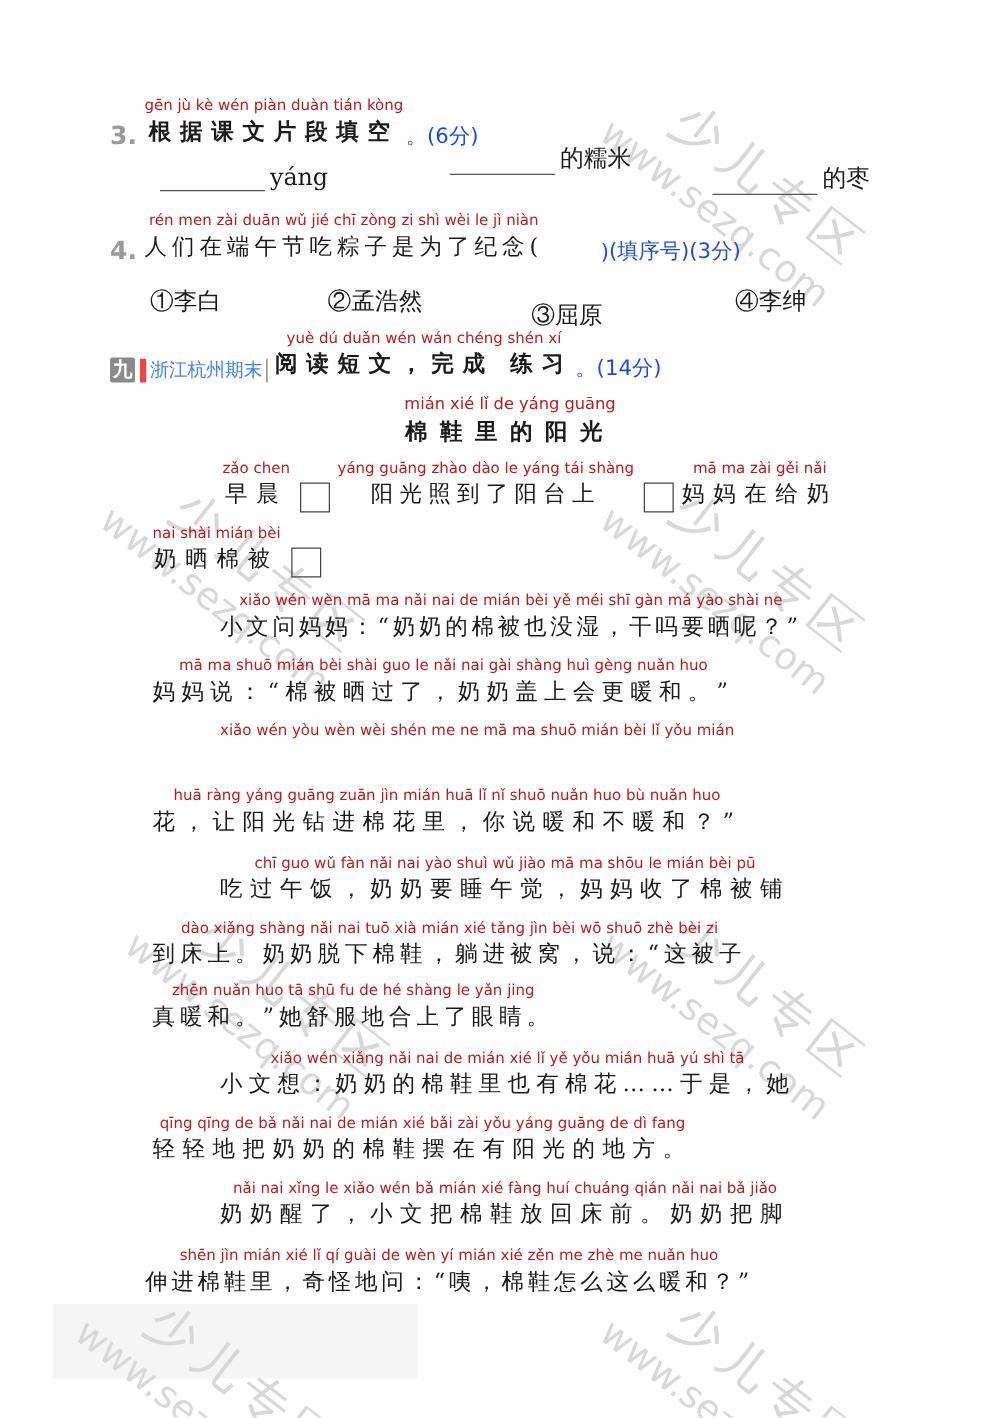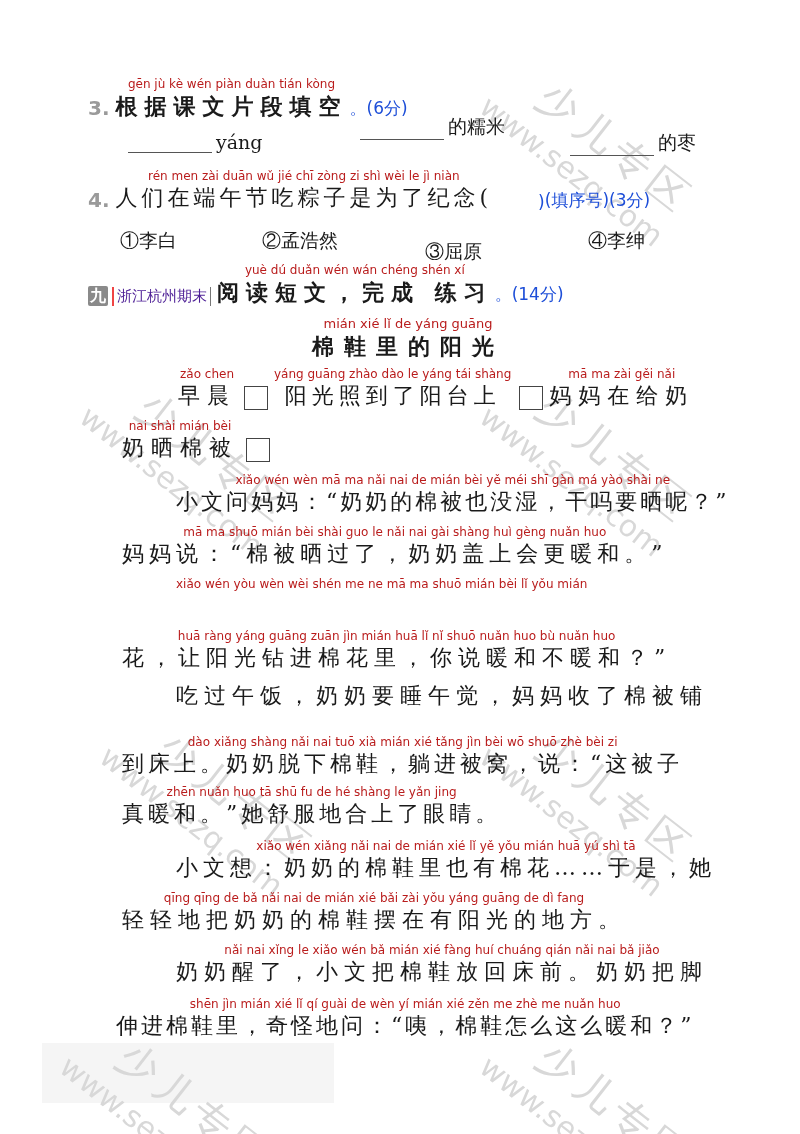--- a/index.html
+++ b/index.html
@@ -9,27 +9,27 @@
   }
   .page { position:absolute; left:0; top:0; width:800px; height:1134px; }
   .wm { position:absolute; color:#d8d8d8; font-family:"DejaVu Sans", sans-serif; transform:rotate(38deg); transform-origin:left top; white-space:nowrap; pointer-events:none; }
   .wm .cn { font-size:40px; letter-spacing:6px; display:block; }
   .wm .url { font-size:30px; display:block; margin-left:-40px; }
   .line { position:absolute; left:0; width:800px; }
   .qnum { color:#9a9a9a; font-family:"DejaVu Sans", sans-serif; font-weight:bold; font-size:20px; margin-right:6px; }
   .ruby-row { display:flex; align-items:flex-end; white-space:nowrap; }
   .seg { display:inline-flex; flex-direction:column; align-items:center; margin-right:2px; }
   .py { font-family:"DejaVu Sans", sans-serif; font-size:12px; color:#b91c1c; line-height:16px; height:16px; white-space:nowrap; }
-  .hz { font-size:22px; line-height:28px; letter-spacing:7px; white-space:nowrap; }
+  .hz { font-size:18px; line-height:28px; letter-spacing:7px; white-space:nowrap; }
   .hz.bold { font-weight:bold; }
   .plain { font-size:20px; line-height:28px; white-space:nowrap; }
   .blank { display:inline-block; width:84px; border-bottom:1.5px solid #555; margin-right:4px; height:22px; }
   .box { display:inline-block; width:22px; height:22px; border:1.5px solid #444; margin:0 6px; vertical-align:middle; }
   .badge { display:inline-block; background:#8a8a8a; color:#fff; font-family:"DejaVu Sans", sans-serif; font-weight:bold; font-size:16px; width:20px; height:20px; line-height:20px; text-align:center; border-radius:2px; margin-right:4px; }
-  .src { font-family:"DejaVu Sans", sans-serif; font-size:15px; color:#4c1d95; border-left:2px solid #ef4444; border-right:1px solid #777; padding:0 3px; margin-right:6px; }
+  .src { font-family:"DejaVu Sans", sans-serif; font-size:15px; color:#3b82f6; border-left:5px solid #ef4444; border-right:1px solid #777; padding:0 3px; margin-right:6px; }
   .score { font-family:"DejaVu Sans", sans-serif; font-size:17px; color:#1d4ed8; }
   .opt { position:absolute; font-size:19px; }
   .fill { position:absolute; font-size:19px; display:flex; align-items:flex-end; }
   .greybox { position:absolute; left:42px; top:1043px; width:292px; height:60px; background:#f5f5f5; }
 </style>
 </head>
 <body>
 
 <div class="page">
 
@@ -164,20 +164,21 @@
 
   <div class="line ruby-row" style="left:122px;top:628px;">
     <span class="seg">
         <span class="py">huā  ràng yáng guāng zuān  jìn mián huā  lǐ      nǐ shuō nuǎn huo  bù nuǎn huo</span>
         <span class="hz" style="letter-spacing:6px">花，让阳光钻进棉花里，你说暖和不暖和？”</span>
       </span>
   </div>
 
   <div class="line ruby-row" style="left:176px;top:682px;">
     <span class="seg">
+        <span class="py">chī  guo  wǔ  fàn      nǎi  nai  yào shuì  wǔ  jiào     mā  ma  shōu  le mián  bèi  pū</span>
         <span class="hz" style="letter-spacing:6px">吃过午饭，奶奶要睡午觉，妈妈收了棉被铺</span>
       </span>
   </div>
 
   <div class="line ruby-row" style="left:122px;top:734px;">
     <span class="seg">
         <span class="py">dào xiǎng shàng      nǎi  nai  tuō  xià mián  xié   tǎng   jìn  bèi  wō   shuō     zhè  bèi  zi</span>
         <span class="hz" style="letter-spacing:4px">到床上。奶奶脱下棉鞋，躺进被窝，说：“这被子</span>
       </span>
   </div>

